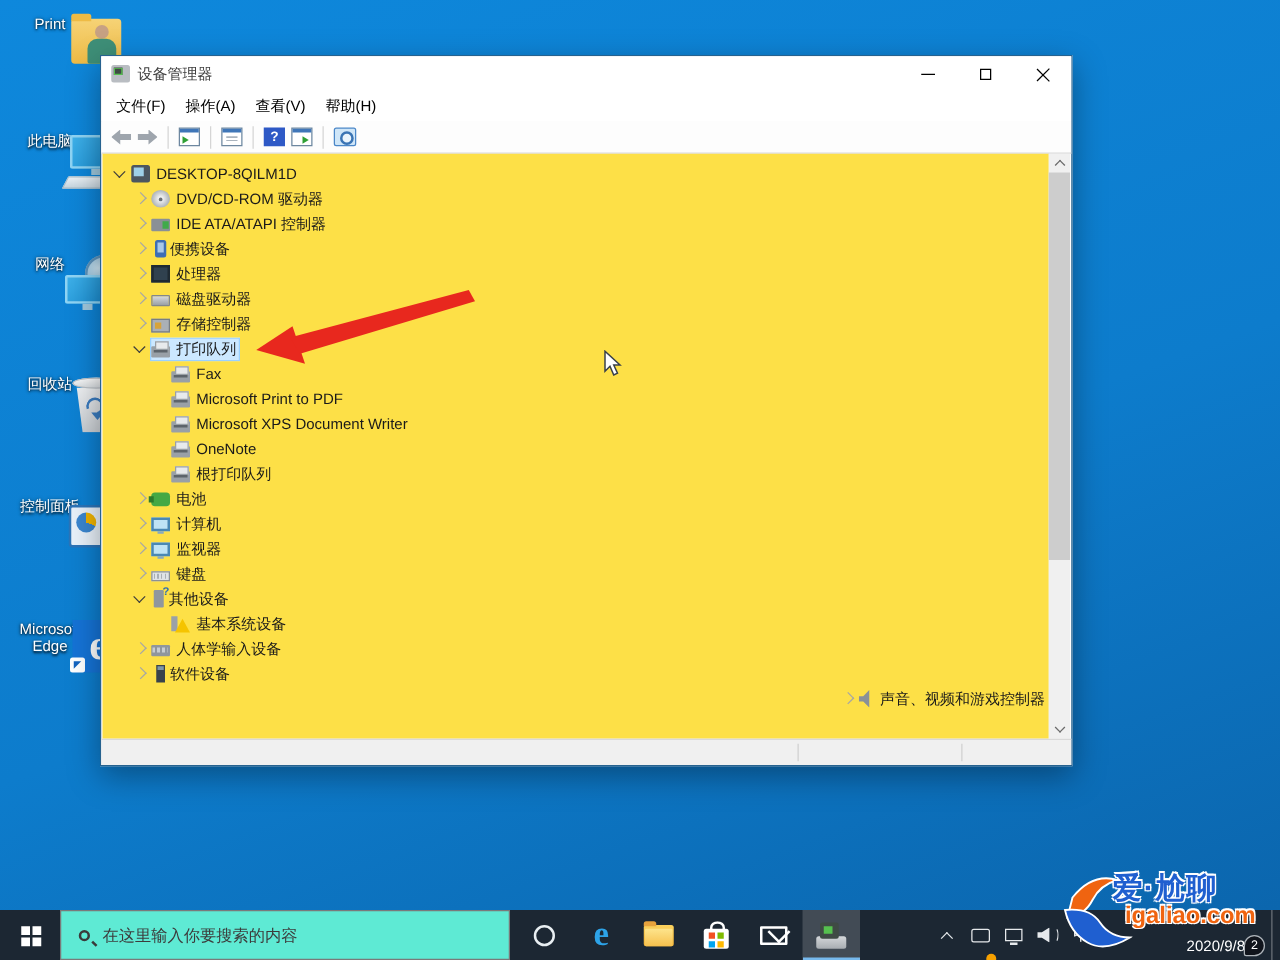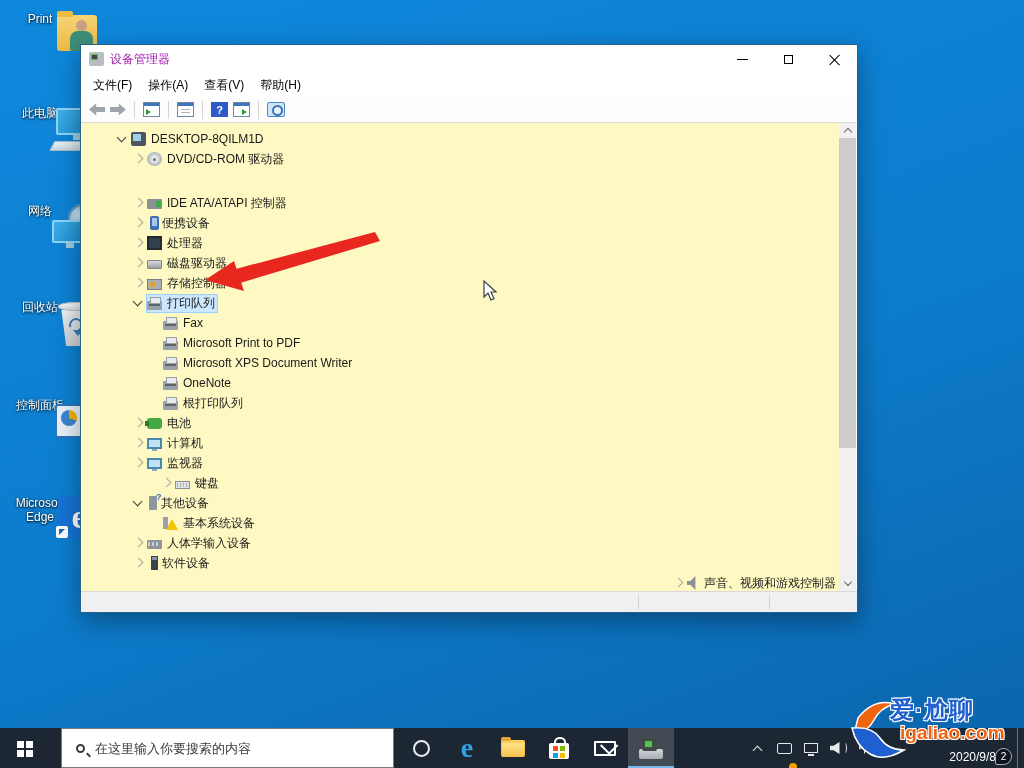--- a/index.html
+++ b/index.html
@@ -40,21 +40,21 @@
   .edge-letter{color:#fff;font-size:34px;font-weight:bold;line-height:34px;font-family:"Liberation Serif","DejaVu Serif",serif;}
   .edge-short{position:absolute;left:16px;top:30px;width:12px;height:12px;background:#fff;border-radius:2px;}
   .edge-short:before{content:"";position:absolute;left:3px;top:3px;width:0;height:0;border-bottom:6px solid #1565c0;border-right:6px solid transparent;transform:rotate(90deg);}
 
   
   #win { position:absolute; left:80px; top:44px; width:778px; height:569px; background:#fff;
          border:1px solid #26628f; box-shadow:0 8px 24px rgba(0,0,0,.35); }
   .titlebar{position:absolute;left:0;top:0;right:0;height:28px;background:#fff;display:flex;align-items:center;}
   .title-ic{width:15px;height:14px;margin:0 6px 0 8px;background:#b9bdc2;border-radius:2px;position:relative;}
   .title-ic:before{content:"";position:absolute;left:2px;top:2px;width:7px;height:6px;background:#3f4a44;box-shadow:inset 0 0 0 1px #56c14e;}
-  .title-txt{font-size:12px;color:#a21caf;}
+  .title-txt{font-size:12px;color:#404040;}
   .winbtns{margin-left:auto;display:flex;height:100%;}
   .wbtn{width:46px;height:100%;display:flex;align-items:center;justify-content:center;}
   .g-min{width:11px;height:1px;background:#000;}
   .g-max{width:9px;height:9px;border:1px solid #000;}
   .g-close{position:relative;width:11px;height:11px;}
   .g-close:before,.g-close:after{content:"";position:absolute;left:5px;top:-1px;width:1.4px;height:14px;background:#000;}
   .g-close:before{transform:rotate(45deg);} .g-close:after{transform:rotate(-45deg);}
 
   .menubar{position:absolute;left:0;top:28px;right:0;height:24px;background:#fff;display:flex;align-items:center;padding-left:12px;gap:16px;}
   .menu-item{font-size:12px;color:#000;}
@@ -66,21 +66,21 @@
   .tb-arrow.right{clip-path:polygon(100% 50%,55% 0,55% 30%,0 30%,0 70%,55% 70%,55% 100%);}
   .tb-win{width:17px;height:15px;background:#fff;border:1px solid #6d87a0;position:relative;}
   .tb-win:before{content:"";position:absolute;left:0;top:0;right:0;height:3px;background:#3f76b8;}
   .tb-tree:after{content:"";position:absolute;left:2px;top:6px;width:0;height:0;border-left:5px solid #2fa035;border-top:3px solid transparent;border-bottom:3px solid transparent;}
   .tb-props:after{content:"";position:absolute;left:3px;top:6px;width:9px;height:6px;background:repeating-linear-gradient(#aab4be 0 1px,transparent 1px 3px);}
   .tb-pane:after{content:"";position:absolute;right:2px;top:6px;width:0;height:0;border-left:5px solid #2fa035;border-top:3px solid transparent;border-bottom:3px solid transparent;}
   .tb-help{width:17px;height:15px;background:#2e59c6;color:#fff;font-size:11px;font-weight:bold;display:flex;align-items:center;justify-content:center;}
   .tb-scan{width:18px;height:15px;background:#cfe6f8;border:1px solid #4b87c8;border-radius:2px;position:relative;}
   .tb-scan:after{content:"";position:absolute;left:4px;top:2px;width:7px;height:7px;border:2px solid #3a74b4;border-radius:50%;background:#eaf4fc;}
 
-  .treearea{position:absolute;left:1px;top:78px;right:18px;bottom:21px;background:#fef9c3;overflow:hidden;padding-top:6px;padding-left:26px;}
+  .treearea{position:absolute;left:1px;top:78px;right:18px;bottom:21px;background:#fde047;overflow:hidden;padding-top:6px;}
   .trow{height:20px;display:flex;align-items:center;font-size:12px;color:#1a1a1a;white-space:nowrap;}
   .expander{width:16px;height:16px;flex:none;position:relative;}
   .chev-right:before{content:"";position:absolute;left:5px;top:4px;width:6px;height:6px;border-right:1.4px solid #a6a6a6;border-bottom:1.4px solid #a6a6a6;transform:rotate(-45deg);}
   .chev-down:before{content:"";position:absolute;left:4px;top:3px;width:6px;height:6px;border-right:1.4px solid #3c3c3c;border-bottom:1.4px solid #3c3c3c;transform:rotate(45deg);}
   .row-inner{display:flex;align-items:center;padding:1px 3px 1px 1px;}
   .row-inner.selected{background:#cce8ff;box-shadow:0 0 0 1px #9ad1ff inset;}
   .ticon{width:15px;height:14px;flex:none;margin-right:5px;position:relative;display:inline-block;}
   .ticon-computer{background:#4c5660;border-radius:2px;}
   .ticon-computer:before{content:"";position:absolute;left:2px;top:2px;width:8px;height:7px;background:#9fd0e8;}
   .ticon-dvd{border-radius:50%;background:radial-gradient(circle,#f2f2f2 15%,#b9bec2 60%,#8f959a 100%);}
@@ -135,21 +135,21 @@
   #site-wm{position:absolute;right:2px;bottom:0;width:178px;height:80px;z-index:60;pointer-events:none;}
   .wm-title{position:absolute;left:46px;top:6px;font-size:24px;font-weight:bold;color:#1f5fd0;letter-spacing:1px;
             text-shadow:-1px -1px 0 #fff,1px -1px 0 #fff,-1px 1px 0 #fff,1px 1px 0 #fff,0 0 2px #fff;}
   .wm-domain{position:absolute;left:56px;top:34px;font-size:19px;font-weight:bold;color:#f06410;
              text-shadow:-1px -1px 0 #fff,1px -1px 0 #fff,-1px 1px 0 #fff,1px 1px 0 #fff;}
 
   
   #taskbar{position:absolute;left:0;bottom:0;width:1024px;height:40px;background:#1c2733;z-index:40;display:flex;align-items:stretch;}
   .start-btn{width:48px;display:flex;align-items:center;justify-content:center;}
   .win-logo{position:relative;width:7px;height:7px;background:#fff;box-shadow:9px 0 0 #fff,0 9px 0 #fff,9px 9px 0 #fff;margin:-8px 8px 0 0;}
-  .searchbox{width:333px;background:#ffffff;display:flex;align-items:center;border:1px solid #7a7a7a;margin-left:13px;}
+  .searchbox{width:360px;background:#5eead4;display:flex;align-items:center;border:1px solid #7a7a7a;}
   .search-glass{width:9px;height:9px;border:2px solid #3a3a3a;border-radius:50%;position:relative;margin:0 10px 0 14px;flex:none;}
   .search-glass:after{content:"";position:absolute;left:8px;top:8px;width:5px;height:2px;background:#3a3a3a;transform:rotate(45deg);}
   .searchbox input{border:none;outline:none;font-size:13px;color:#333;width:260px;font-family:inherit;background:transparent;}
   .searchbox input::placeholder{color:#3c3c3c;opacity:1;}
   .appbtns{display:flex;margin-left:4px;}
   .appbtn{width:46px;display:flex;align-items:center;justify-content:center;position:relative;}
   .appbtn.active{background:rgba(255,255,255,.17);box-shadow:inset 0 -2px 0 #76b9ed;}
   .cortana-ring{width:17px;height:17px;border:2px solid #e8eef2;border-radius:50%;}
   .edge-e{color:#2da3e8;font-size:28px;font-weight:bold;font-family:"Liberation Serif","DejaVu Serif",serif;line-height:28px;}
   .fx-folder{position:relative;width:24px;height:17px;background:linear-gradient(#fbd25e,#f2b53a);border-radius:2px;}
@@ -270,21 +270,21 @@
       <span class="tlabel">DESKTOP-8QILM1D</span>
     </span>
   </div>
         <div class="trow" style="padding-left: 22px;">
     <span class="expander chev-right"></span>
     <span class="row-inner">
       <span class="ticon ticon-dvd"></span>
       <span class="tlabel">DVD/CD-ROM 驱动器</span>
     </span>
   </div>
-        <div class="trow" style="padding-left: 22px; margin-top: 24px;">
+        <div class="trow" style="padding-left: 22px;">
     <span class="expander chev-right"></span>
     <span class="row-inner">
       <span class="ticon ticon-ide"></span>
       <span class="tlabel">IDE ATA/ATAPI 控制器</span>
     </span>
   </div>
         <div class="trow" style="padding-left: 22px;">
     <span class="expander chev-right"></span>
     <span class="row-inner">
       <span class="ticon ticon-portable"></span>
@@ -368,21 +368,21 @@
       <span class="tlabel">计算机</span>
     </span>
   </div>
         <div class="trow" style="padding-left: 22px;">
     <span class="expander chev-right"></span>
     <span class="row-inner">
       <span class="ticon ticon-monitor"></span>
       <span class="tlabel">监视器</span>
     </span>
   </div>
-        <div class="trow" style="padding-left: 22px; margin-left: 28px;">
+        <div class="trow" style="padding-left: 22px;">
     <span class="expander chev-right"></span>
     <span class="row-inner">
       <span class="ticon ticon-keyboard"></span>
       <span class="tlabel">键盘</span>
     </span>
   </div>
         <div class="trow" style="padding-left: 22px;">
     <span class="expander chev-down"></span>
     <span class="row-inner">
       <span class="ticon ticon-other"></span>

